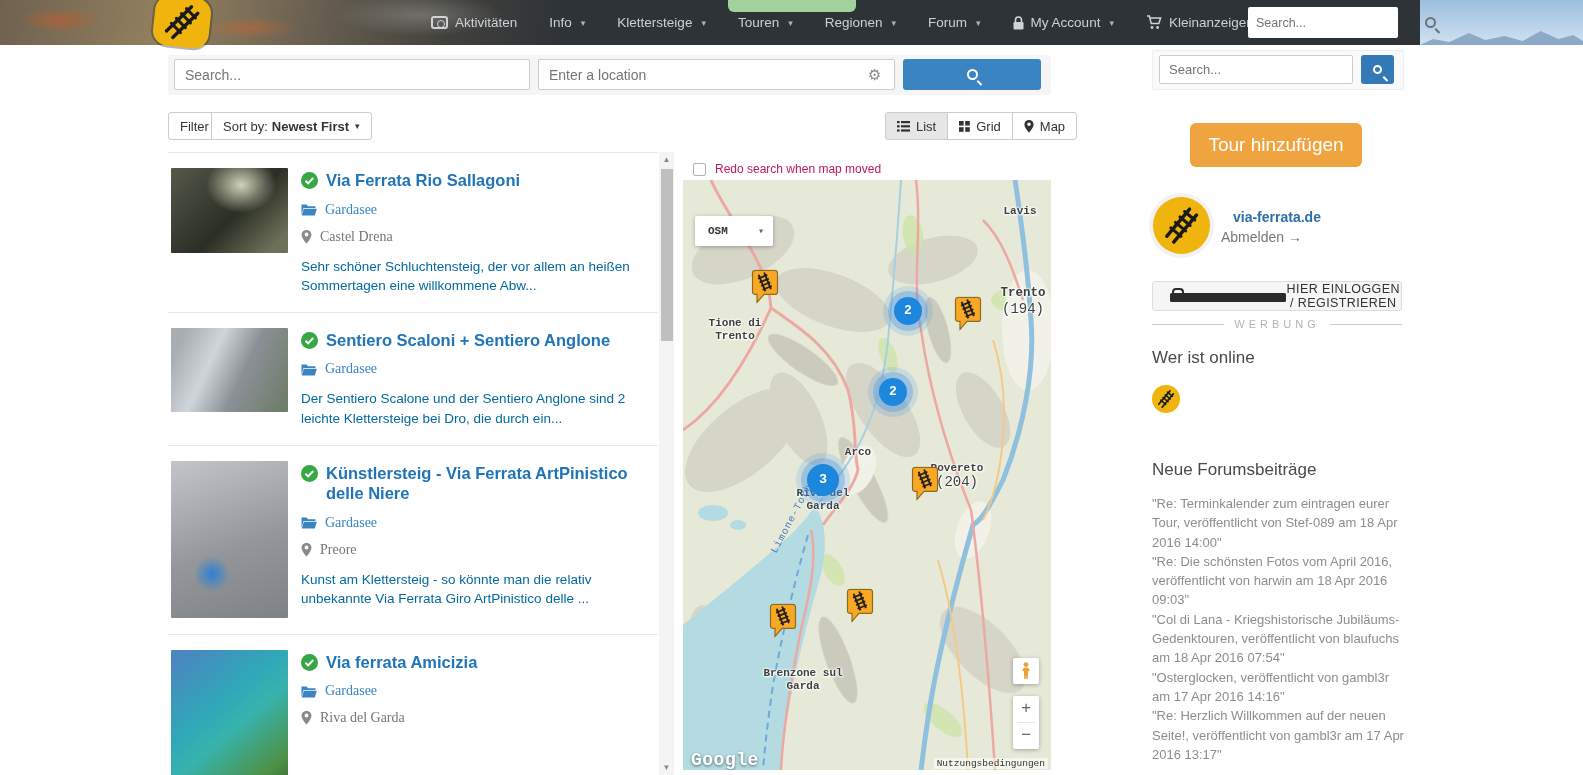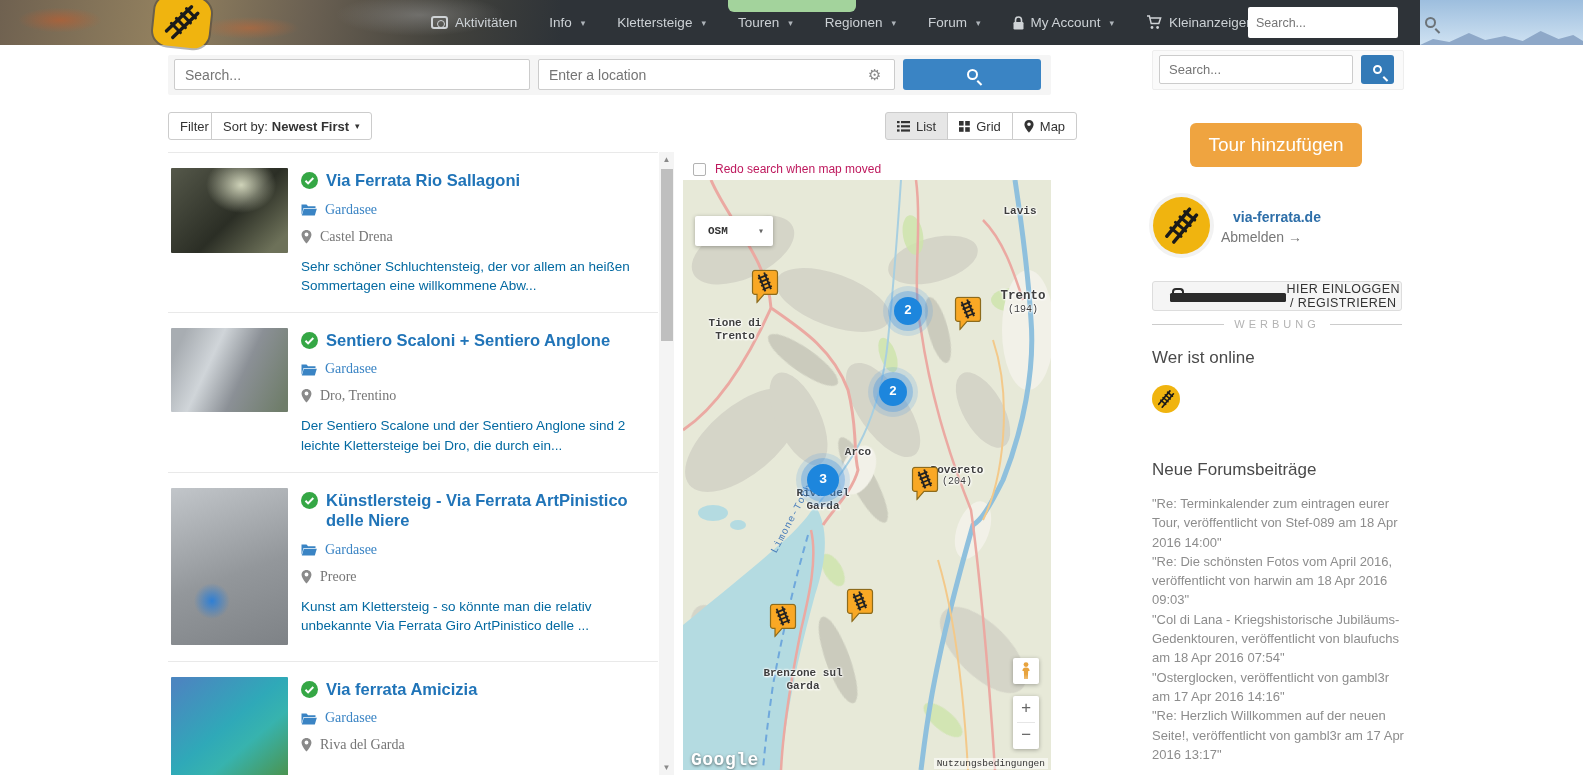--- a/index.html
+++ b/index.html
@@ -95,21 +95,21 @@
   .redo-bar { position:absolute; left:0; top:0; width:368px; height:22px; background:#fff;
     display:flex; align-items:center; font-size:12px; color:#be185d; }
   .redo-bar .cb { width:13px; height:13px; border:1px solid #b2b2b2; border-radius:2px; background:#fdfdfd;
     margin:0 9px 0 10px; cursor:pointer; }
   .map-body { position:absolute; left:0; top:22px; width:368px; height:590px; background:#e7e9d8; overflow:hidden;font-family:Liberation Mono, monospace; }
   .map-body svg.base { position:absolute; left:0; top:0; }
   .map-label { position:absolute; transform:translate(-50%,-50%); font-size:11px; color:#3e3e3e;
     text-align:center; line-height:1.15; white-space:pre-line; font-weight:bold;
     text-shadow:0 0 2px #fff,0 0 2px #fff,0 0 3px #fff,1px 1px 2px #fff; }
   .map-label.big { font-size:12.5px; }
-  .map-label small { font-weight:normal; font-size:10px; display:block; }
+  .map-label small { font-weight:normal; font-size:14px; display:block; }
   .osm-ctl { position:absolute; left:12px; top:36px; width:78px; height:30px; background:#fff; border-radius:2px;
     box-shadow:0 1px 4px rgba(0,0,0,.3); display:flex; align-items:center; cursor:pointer; }
   .osm-ctl span.lbl { font-size:11px; font-weight:bold; color:#333; margin-left:13px; flex:1; }
   .osm-ctl .caret { color:#666; margin-right:9px; font-size:10px; }
   .marker { position:absolute; width:28px; height:34px; transform:translate(-50%,-90%); cursor:pointer; }
   .cluster { position:absolute; transform:translate(-50%,-50%); background:#1d86dd; border-radius:50%;
     color:#fff; font-weight:bold; text-align:center; cursor:pointer;
     box-shadow:0 0 0 6px rgba(70,150,225,.35), 0 0 0 11px rgba(70,150,225,.18); }
   .cluster.c2 { width:28px; height:28px; line-height:28px; font-size:13px; }
   .cluster.c3 { width:32px; height:32px; line-height:32px; font-size:13.5px; }
@@ -319,26 +319,20 @@
           <path d="M4.5 8.8 l2.6 2.6 l5.2 -5.4" fill="none" stroke="#fff" stroke-width="2"></path>
         </svg>
         <a href="#">Sentiero Scaloni + Sentiero Anglone</a>
       </div>
       <div class="meta-row">
         <svg width="16" height="13" viewBox="0 0 16 13">
           <path d="M0.5 1.5 h5 l1.6 1.8 h7.4 v1.6 h-12 l-2 7 z" fill="#3a84c4"></path>
           <path d="M2.8 5.8 h13 l-2 6.7 h-13 z" fill="#3a84c4"></path>
         </svg>
         <a href="#">Gardasee</a>
-      </div>
-      <div class="meta-row">
-        <svg width="11" height="14" viewBox="0 0 10 13">
-          <path d="M5 0 C2.2 0 0.4 2 0.4 4.4 c0 3.2 4.6 8.2 4.6 8.2 s4.6 -5 4.6 -8.2 C9.6 2 7.8 0 5 0 z M5 6 a1.8 1.8 0 1 1 0-3.6 a1.8 1.8 0 0 1 0 3.6z" fill="#8a8a8a"></path>
-        </svg>
-        <span class="loc">Dro, Trentino</span>
       </div>
       <div class="desc">Der Sentiero Scalone und der Sentiero Anglone sind 2 leichte Klettersteige bei Dro, die durch ein...</div>
     </div>
   </div>
 
   <div class="list-item">
     <div class="thumb t3"></div>
     <div class="item-body">
       <div class="item-title">
         <svg class="ico16" viewBox="0 0 17 17">

